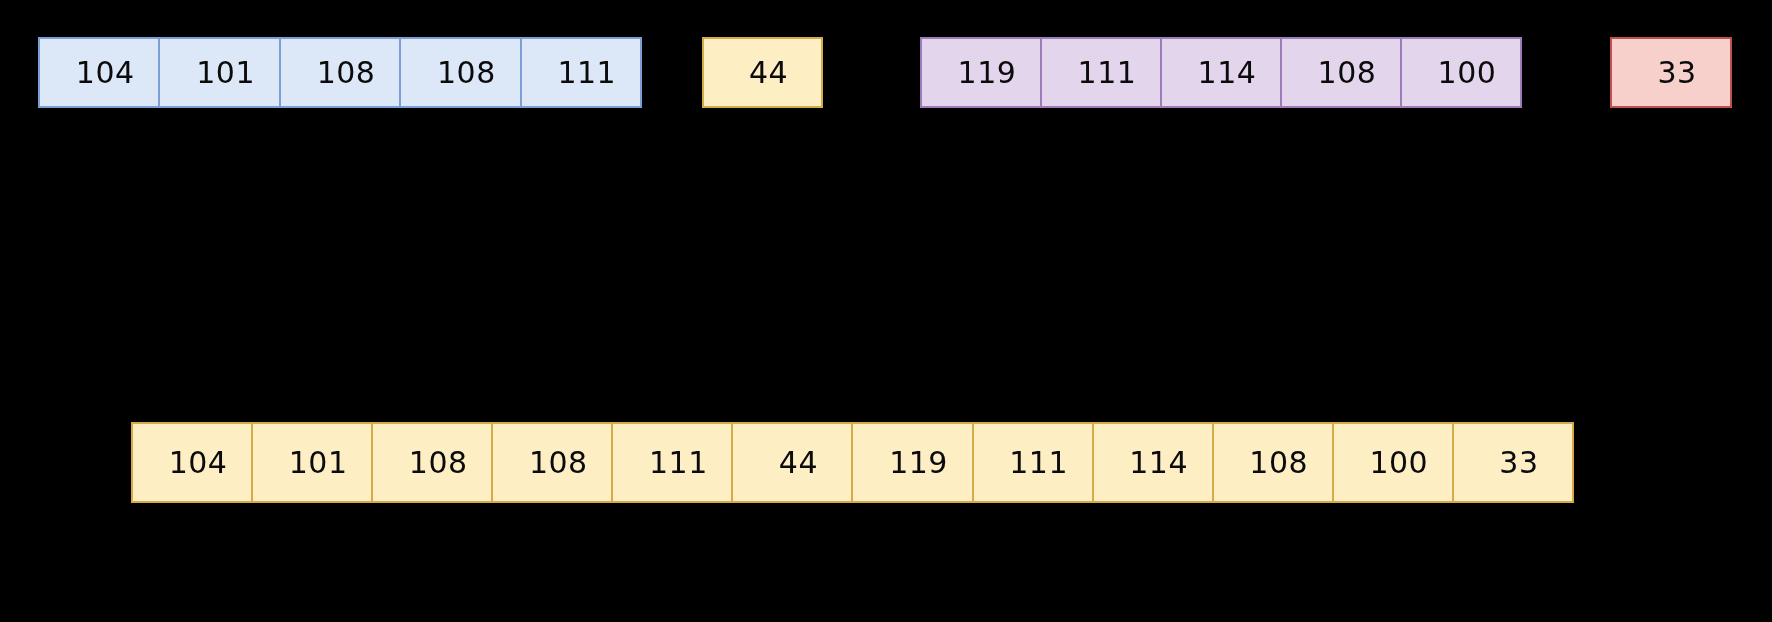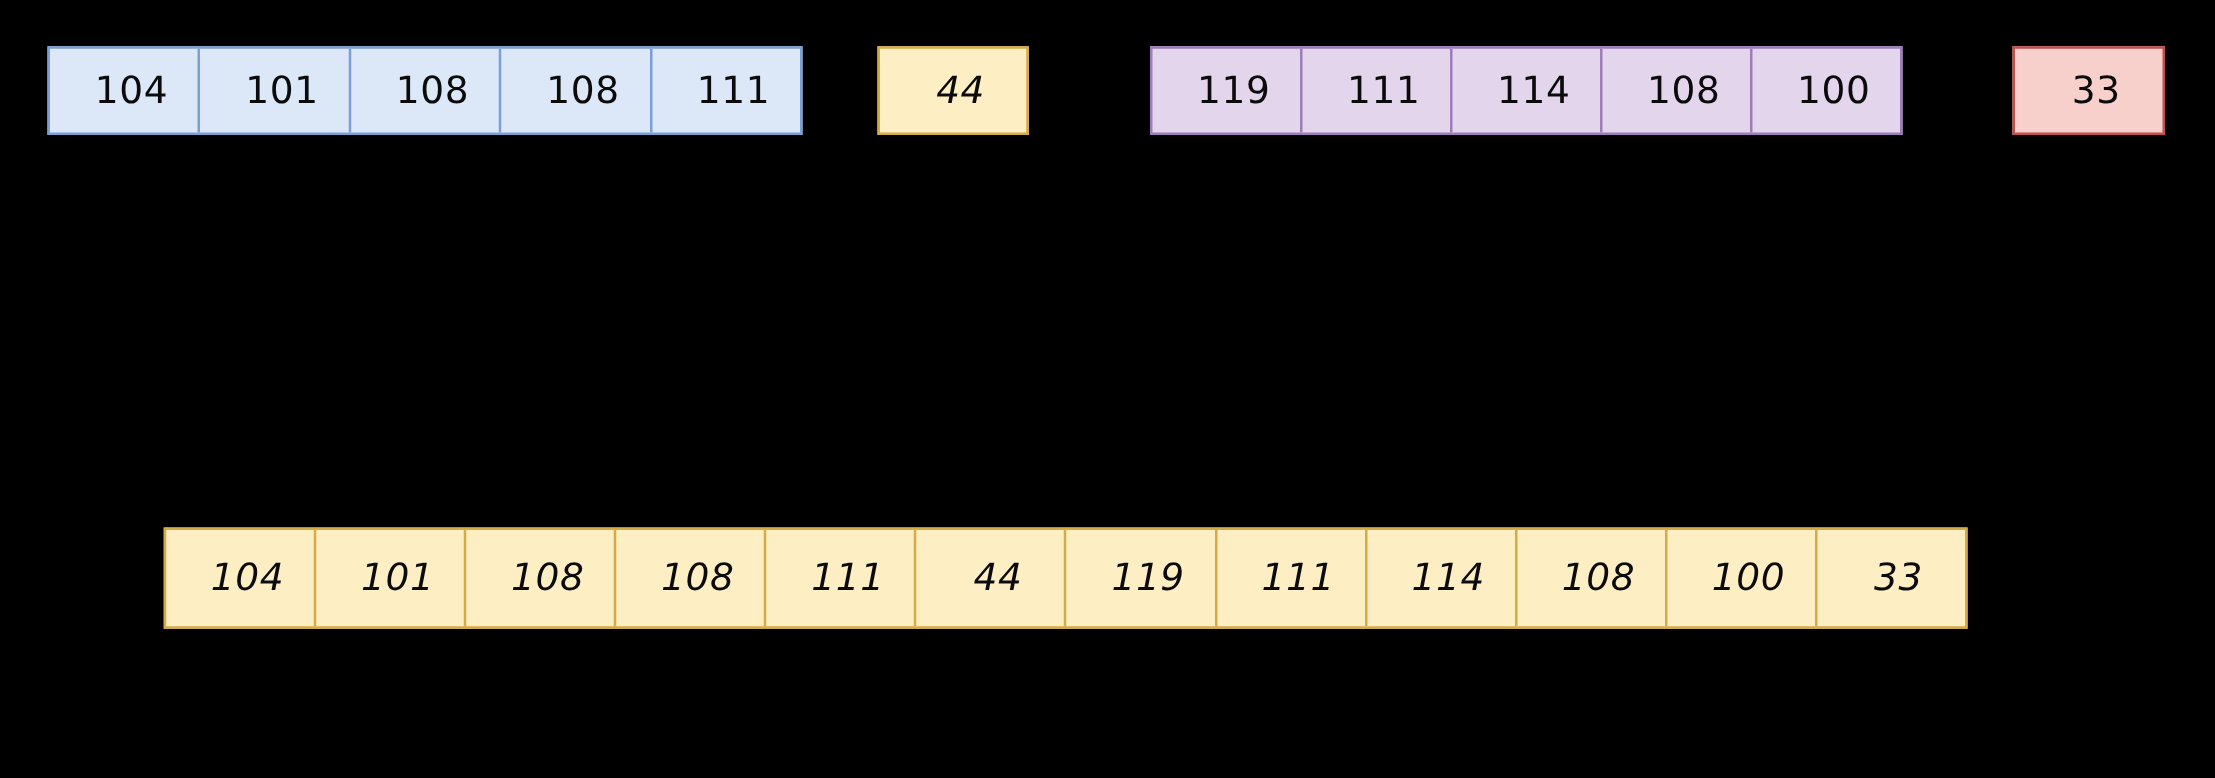--- a/index.html
+++ b/index.html
@@ -43,21 +43,21 @@
     padding-left: 12px;
   }
   .cell:last-child {
     border-right-width: 0;
   }
 
   
   .g-blue   { background: #dce7f8; border-color: #7b9fd4; }
   .g-blue   .cell { border-right-color: #7b9fd4; }
 
-  .g-yellow { background: #fdeec4; border-color: #d5ab45; font-style: italic; }
+  .g-yellow { background: #fdeec4; border-color: #d5ab45; }
   .g-yellow .cell { border-right-color: #d5ab45; }
 
   .g-purple { background: #e2d5ec; border-color: #9d7cb9; }
   .g-purple .cell { border-right-color: #9d7cb9; }
 
   .g-pink   { background: #f7cfcb; border-color: #c0504d; }
   .g-pink   .cell { border-right-color: #c0504d; }
 
   
   #grp-left-half    { left: 38px;   top: 37px;  width: 604px; height: 71px; }

